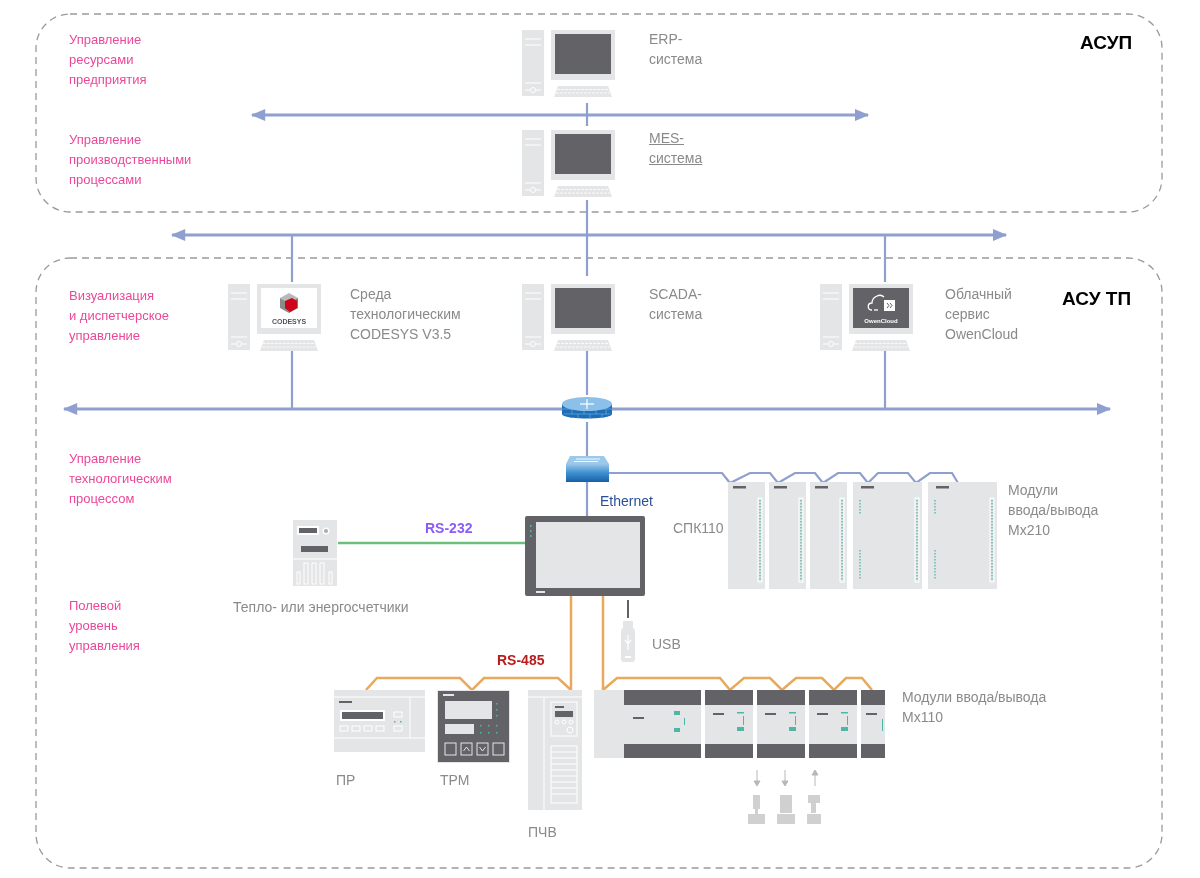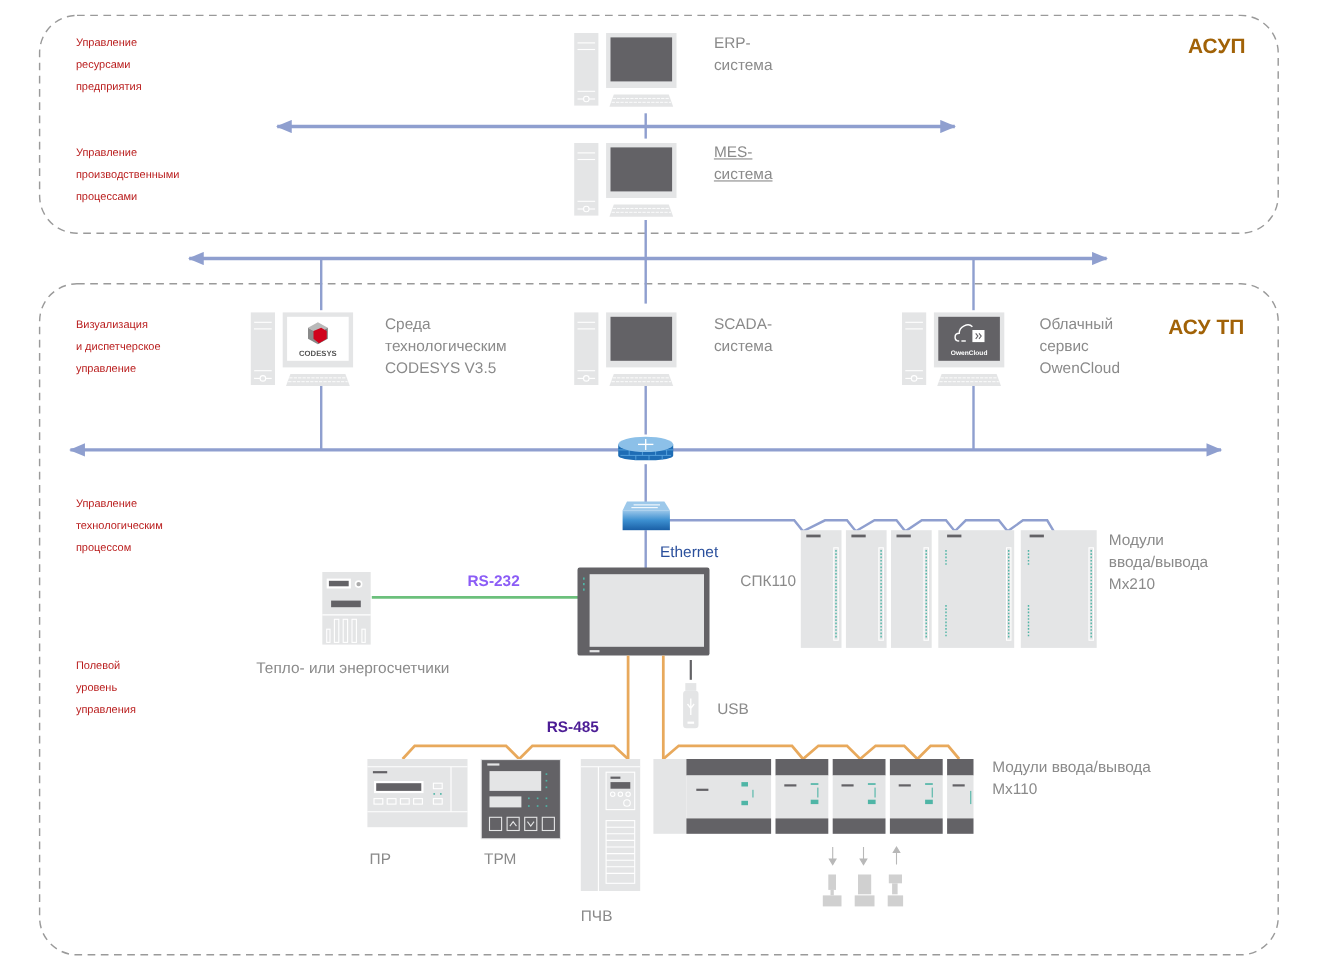--- a/index.html
+++ b/index.html
@@ -1,19 +1,19 @@
 <!DOCTYPE html>
 <html><head>
 <meta charset="utf-8">
 <style>
   html, body { margin:0; padding:0; background:#ffffff; }
   body { width:1200px; height:878px; position:relative; overflow:hidden; font-family:"Liberation Sans", sans-serif; }
   #diagram { position:absolute; left:0; top:0; width:1200px; height:878px; }
-  .lvl { position:absolute; font-size:10px; line-height:20px; color:#b91c1c; white-space:pre-line; }
-  .zone-title { position:absolute; font-size:19px; font-weight:bold; color:#a16207; }
+  .lvl { position:absolute; font-size:13px; line-height:20px; color:#ec4899; white-space:pre-line; }
+  .zone-title { position:absolute; font-size:19px; font-weight:bold; color:#000000; }
   .dev { position:absolute; font-size:14px; line-height:20px; color:#8a8a8a; white-space:pre-line; }
   .proto { position:absolute; font-size:14px; font-weight:bold; }
 </style>
 </head>
 <body>
 
 <svg id="diagram" viewBox="0 0 1200 878" xmlns="http://www.w3.org/2000/svg">
   <defs>
     <marker id="arrE" viewBox="0 0 12 10" refX="11" refY="5" markerWidth="5" markerHeight="4" orient="auto-start-reverse">
       <path d="M0,0 L12,5 L0,10 Z" fill="#8f9fcf"></path>
@@ -389,21 +389,21 @@
 технологическим
 CODESYS V3.5</div>
 <div class="dev" style="left:649px;top:284px;">SCADA-
 система</div>
 <div class="dev" style="left:945px;top:284px;">Облачный
 сервис
 OwenCloud</div>
 
 <div class="proto" style="left:600px;top:493px;color:#2a4f9c;font-weight:normal;">Ethernet</div>
 <div class="proto" style="left:425px;top:520px;color:#8b5cf6;">RS-232</div>
-<div class="proto" style="left:497px;top:652px;color:#4c1d95;">RS-485</div>
+<div class="proto" style="left:497px;top:652px;color:#b91c1c;">RS-485</div>
 
 <div class="dev" style="left:673px;top:518px;">СПК110</div>
 <div class="dev" style="left:233px;top:597px;">Тепло- или энергосчетчики</div>
 <div class="dev" style="left:652px;top:634px;">USB</div>
 <div class="dev" style="left:1008px;top:480px;">Модули
 ввода/вывода
 Mx210</div>
 <div class="dev" style="left:902px;top:687px;">Модули ввода/вывода
 Mx110</div>
 <div class="dev" style="left:336px;top:770px;">ПР</div>

